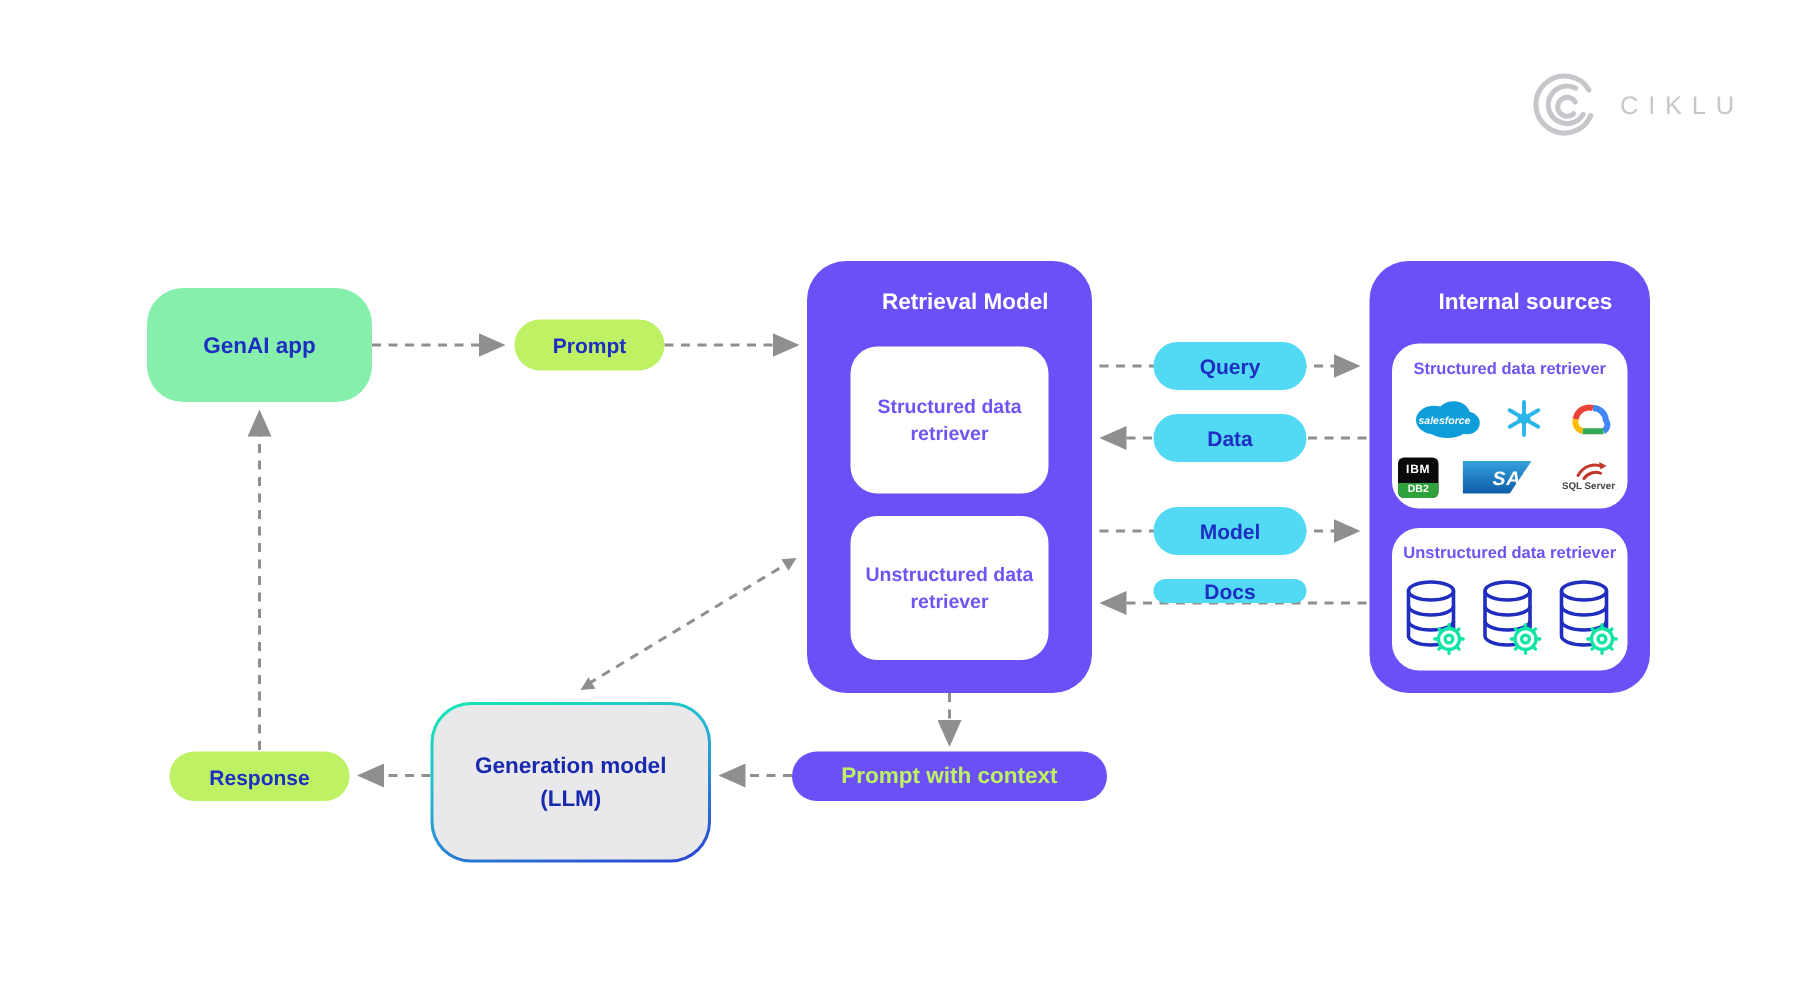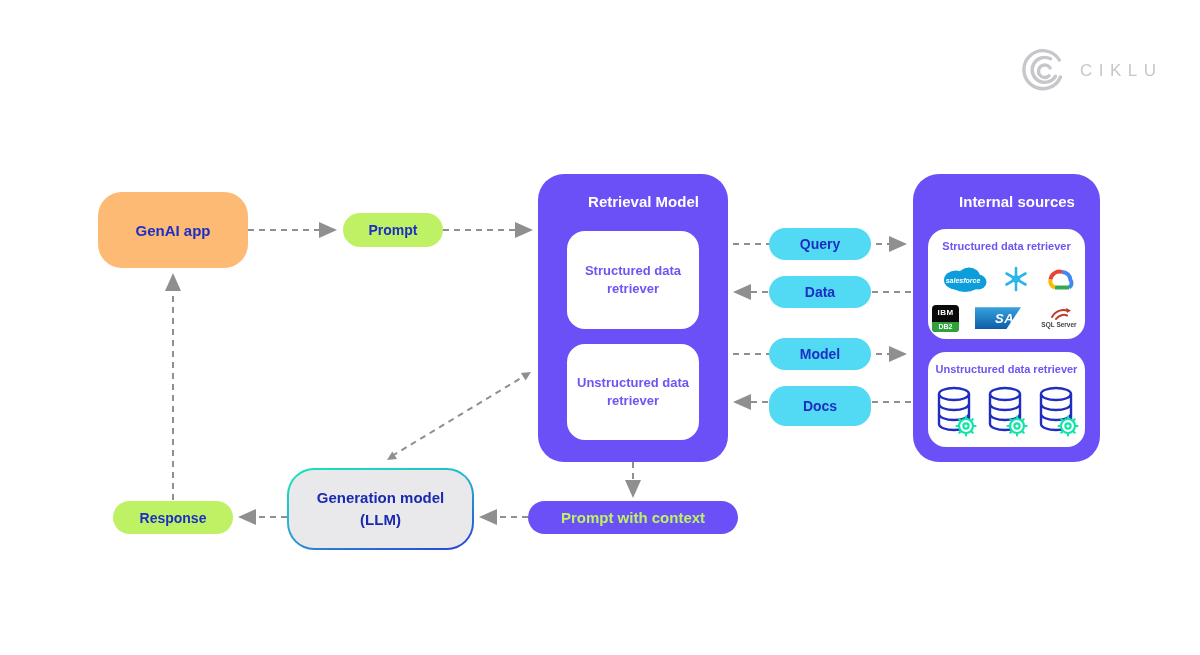--- a/index.html
+++ b/index.html
@@ -3,21 +3,21 @@
 <meta charset="utf-8">
 <style>
   html,body{margin:0;padding:0;background:#fff;}
   #canvas{
     position:relative;width:1200px;height:655px;background:#ffffff;overflow:hidden;
     font-family:"Liberation Sans", sans-serif;
   }
   .abs{position:absolute;}
   
   .node-gray{
-    background:#fdba74;border-radius:24px;display:flex;align-items:center;justify-content:center;
+    background:#86efac;border-radius:24px;display:flex;align-items:center;justify-content:center;
     color:#1D2EC2;font-weight:700;font-size:15px;
   }
   .pill{
     border-radius:17px;display:flex;align-items:center;justify-content:center;
     font-weight:700;font-size:14px;color:#1D2EC2;
   }
   .pill-green{background:#bef264;}
   .pill-cyan{background:#52DAF5;}
   .pill-purple{background:#6A50F6;color:#bef264;font-size:15px;}
   .big-purple{
@@ -122,21 +122,21 @@
 
   <div class="abs pill pill-cyan" style="left:769px;top:228px;width:102px;height:32px;">
     <span>Query</span>
   </div>
   <div class="abs pill pill-cyan" style="left:769px;top:276px;width:102px;height:32px;">
     <span>Data</span>
   </div>
   <div class="abs pill pill-cyan" style="left:769px;top:338px;width:102px;height:32px;">
     <span>Model</span>
   </div>
-  <div class="abs pill pill-cyan" style="left:769px;top:386px;width:102px;height:40px;">
+  <div class="abs pill pill-cyan" style="left:769px;top:386px;width:102px;height:16px;">
     <span>Docs</span>
   </div>
 
   <div class="abs big-purple" style="left:913px;top:174px;width:187px;height:288px;">
     <div class="big-title">Internal sources</div>
 
     <div class="white-card src" style="left:15px;top:55px;width:157px;height:110px;">
       <div class="src-title">Structured data retriever</div>
       <div class="logo-row">
 
@@ -258,21 +258,21 @@
                 <line x1="37" y1="46" x2="38.7" y2="47.7"></line>
               <line x1="25.3" y1="47.7" x2="27" y2="46"></line>
                 <line x1="37" y1="36" x2="38.7" y2="34.3"></line>
             </g>
           </g>
         </svg>
       </div>
     </div>
   </div>
 
-  <div class="abs grad-border" style="left:287px;top:468px;width:187px;height:82px;">
+  <div class="abs grad-border" style="left:287px;top:468px;width:187px;height:107px;">
     <div class="grad-inner">
       <span>Generation model</span>
       <span>(LLM)</span>
     </div>
   </div>
 
   <div class="abs pill pill-purple" style="left:528px;top:501px;width:210px;height:33px;">
     <span>Prompt with context</span>
   </div>
 

